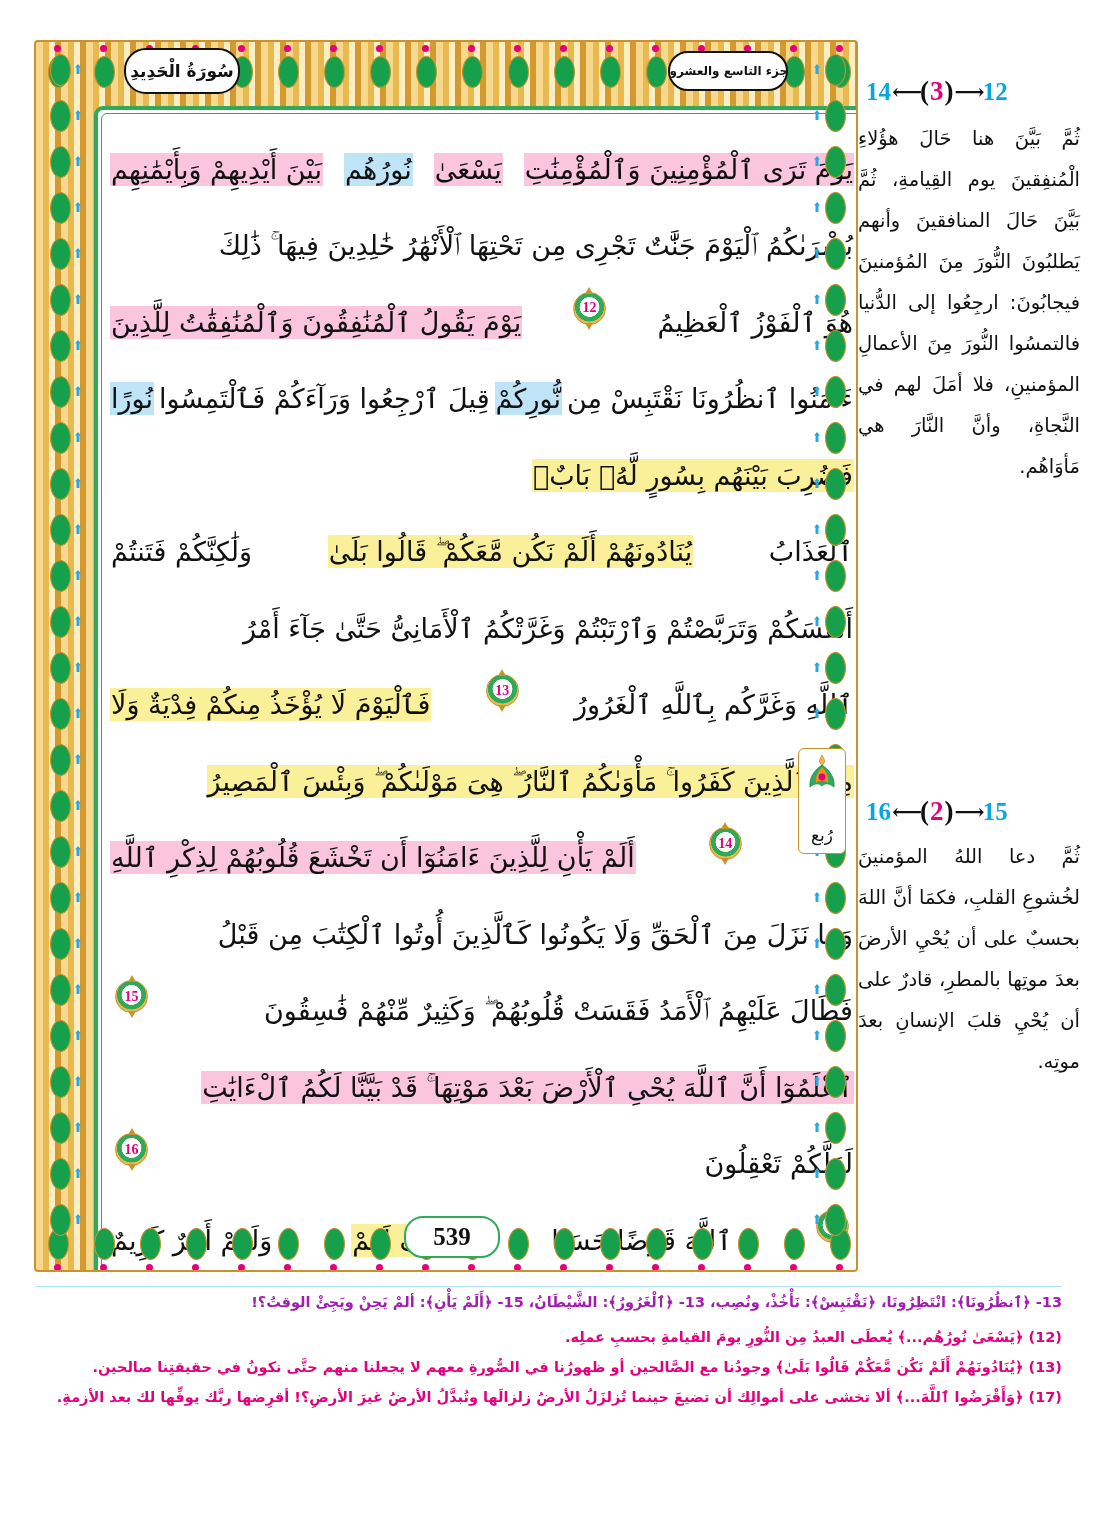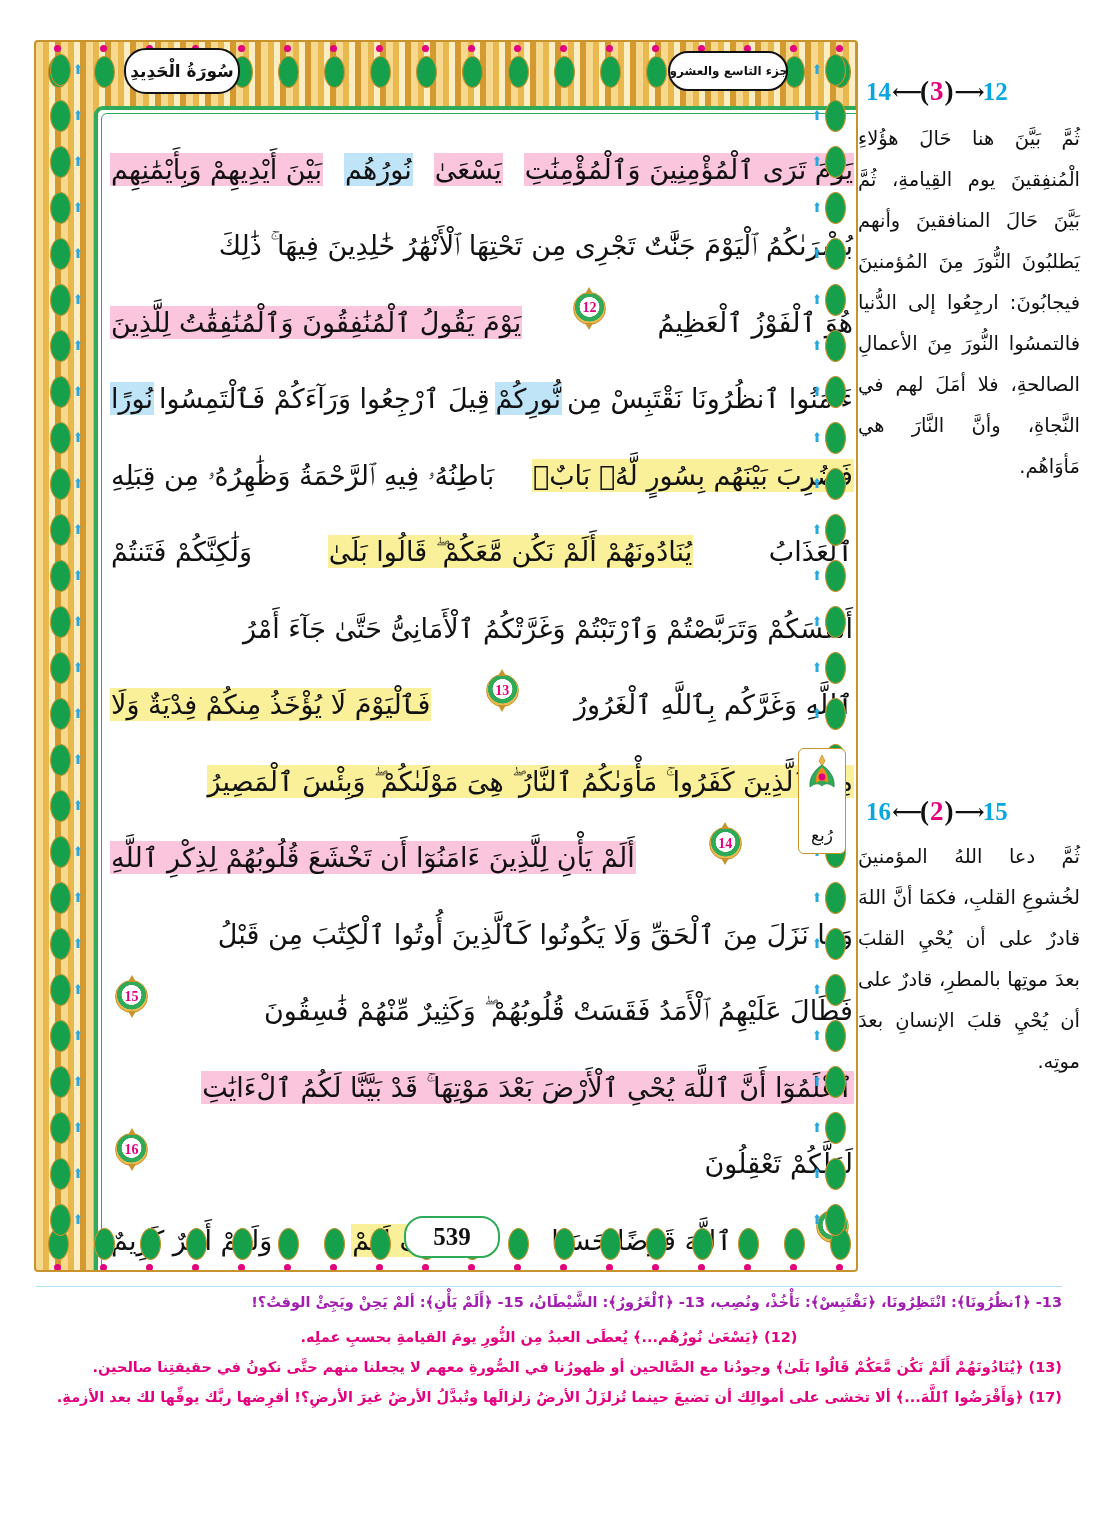--- a/index.html
+++ b/index.html
@@ -162,21 +162,21 @@
   
   .fn{
     position:absolute;left:36px;width:1026px;
     direction:rtl;text-align:right;
     font-family:"DejaVu Sans","Liberation Sans",sans-serif;
     font-size:14.5px;line-height:20px;white-space:nowrap;
   }
   .fn.blue{color:#a21caf;font-weight:bold;}
   .fn.pink{color:#e3007f;font-weight:bold;}
   #fn-lang{top:1292px;}
-  #fn-12{top:1327px;text-align:center;}
+  #fn-12{top:1327px;}
   #fn-13{top:1357px;}
   #fn-17{top:1387px;}
   .fn-rule{
     position:absolute;left:36px;width:1026px;height:1px;background:#13a7df;opacity:.35;
   }
 </style>
 </head>
 <body>
 
 <div class="page">
@@ -184,33 +184,33 @@
   <div class="navmark" id="navmark-top">
     <span class="n">14</span>
     <span class="arw">⟵</span>
     <span class="par">(</span>
     <span class="p">3</span>
     <span class="par">)</span>
     <span class="arw">⟶</span>
     <span class="n">12</span>
   </div>
 
-  <div class="tafsir" id="tafsir-1">ثُمَّ بَيَّنَ هنا حَالَ هؤُلاءِ الْمُنفِقينَ يوم القِيامةِ، ثُمَّ بَيَّنَ حَالَ المنافقينَ وأنهم يَطلبُونَ النُّورَ مِنَ المُؤمنينَ فيجابُونَ: ارجِعُوا إلى الدُّنيا فالتمسُوا النُّورَ مِنَ الأعمالِ الصالحةِ، فلا أمَلَ لهم في النَّجاةِ، وأنَّ النَّارَ هي مَأوَاهُم.</div>
+  <div class="tafsir" id="tafsir-1">ثُمَّ بَيَّنَ هنا حَالَ هؤُلاءِ الْمُنفِقينَ يوم القِيامةِ، ثُمَّ بَيَّنَ حَالَ المنافقينَ وأنهم يَطلبُونَ النُّورَ مِنَ المُؤمنينَ فيجابُونَ: ارجِعُوا إلى الدُّنيا فالتمسُوا النُّورَ مِنَ الأعمالِ المؤمنينِ، فلا أمَلَ لهم في النَّجاةِ، وأنَّ النَّارَ هي مَأوَاهُم.</div>
 
   <div class="navmark" id="navmark-mid">
     <span class="n">16</span>
     <span class="arw">⟵</span>
     <span class="par">(</span>
     <span class="p">2</span>
     <span class="par">)</span>
     <span class="arw">⟶</span>
     <span class="n">15</span>
   </div>
 
-  <div class="tafsir" id="tafsir-2">ثُمَّ دعا اللهُ المؤمنينَ لخُشوعِ القلبِ، فكمَا أنَّ اللهَ قادرٌ على أن يُحْيِ القلبَ بعدَ موتِها بالمطرِ، قادرٌ على أن يُحْيِ قلبَ الإنسانِ بعدَ موتِه.</div>
+  <div class="tafsir" id="tafsir-2">ثُمَّ دعا اللهُ المؤمنينَ لخُشوعِ القلبِ، فكمَا أنَّ اللهَ بحسبٌ على أن يُحْيِ الأرضَ بعدَ موتِها بالمطرِ، قادرٌ على أن يُحْيِ قلبَ الإنسانِ بعدَ موتِه.</div>
 
   <div class="frame-outer" id="frame-outer">
     <div class="frame-inner" id="text-panel">
       <div class="frame-inner2"></div>
       <div id="qtext">
           <div class="qline" id="line-1" style="top: 14px;">
             <span class="seg hl-pink">يَوْمَ تَرَى ٱلْمُؤْمِنِينَ وَٱلْمُؤْمِنَٰتِ</span>
             <span class="seg hl-pink">يَسْعَىٰ</span>
             <span class="seg hl-blue">نُورُهُم</span>
             <span class="seg hl-pink">بَيْنَ أَيْدِيهِمْ وَبِأَيْمَٰنِهِم</span>
@@ -224,21 +224,20 @@
             <span class="seg hl-pink">يَوْمَ يَقُولُ ٱلْمُنَٰفِقُونَ وَٱلْمُنَٰفِقَٰتُ لِلَّذِينَ</span>
           </div>
           <div class="qline" id="line-4" style="top: 243.5px;">
             <span class="seg hl-none">ءَامَنُوا ٱنظُرُونَا نَقْتَبِسْ مِن</span>
             <span class="seg hl-blue">نُّورِكُمْ</span>
             <span class="seg hl-none">قِيلَ ٱرْجِعُوا وَرَآءَكُمْ فَٱلْتَمِسُوا</span>
             <span class="seg hl-blue">نُورًا</span>
           </div>
           <div class="qline" id="line-5" style="top: 320px;">
             <span class="seg hl-yellow">فَضُرِبَ بَيْنَهُم بِسُورٍ لَّهُۥ بَابٌۢ</span>
-            <span class="seg hl-none">بَاطِنُهُۥ فِيهِ ٱلرَّحْمَةُ وَظَٰهِرُهُۥ مِن قِبَلِهِ</span>
           </div>
           <div class="qline" id="line-6" style="top: 396.5px;">
             <span class="seg hl-none">ٱلْعَذَابُ</span>
             <span class="seg hl-yellow">يُنَادُونَهُمْ أَلَمْ نَكُن مَّعَكُمْ ۖ قَالُوا بَلَىٰ</span>
             <span class="seg hl-none">وَلَٰكِنَّكُمْ فَتَنتُمْ</span>
           </div>
           <div class="qline" id="line-7" style="top: 473px;">
             <span class="seg hl-none">أَنفُسَكُمْ وَتَرَبَّصْتُمْ وَٱرْتَبْتُمْ وَغَرَّتْكُمُ ٱلْأَمَانِىُّ حَتَّىٰ جَآءَ أَمْرُ</span>
           </div>
           <div class="qline" id="line-8" style="top: 549.5px;">

